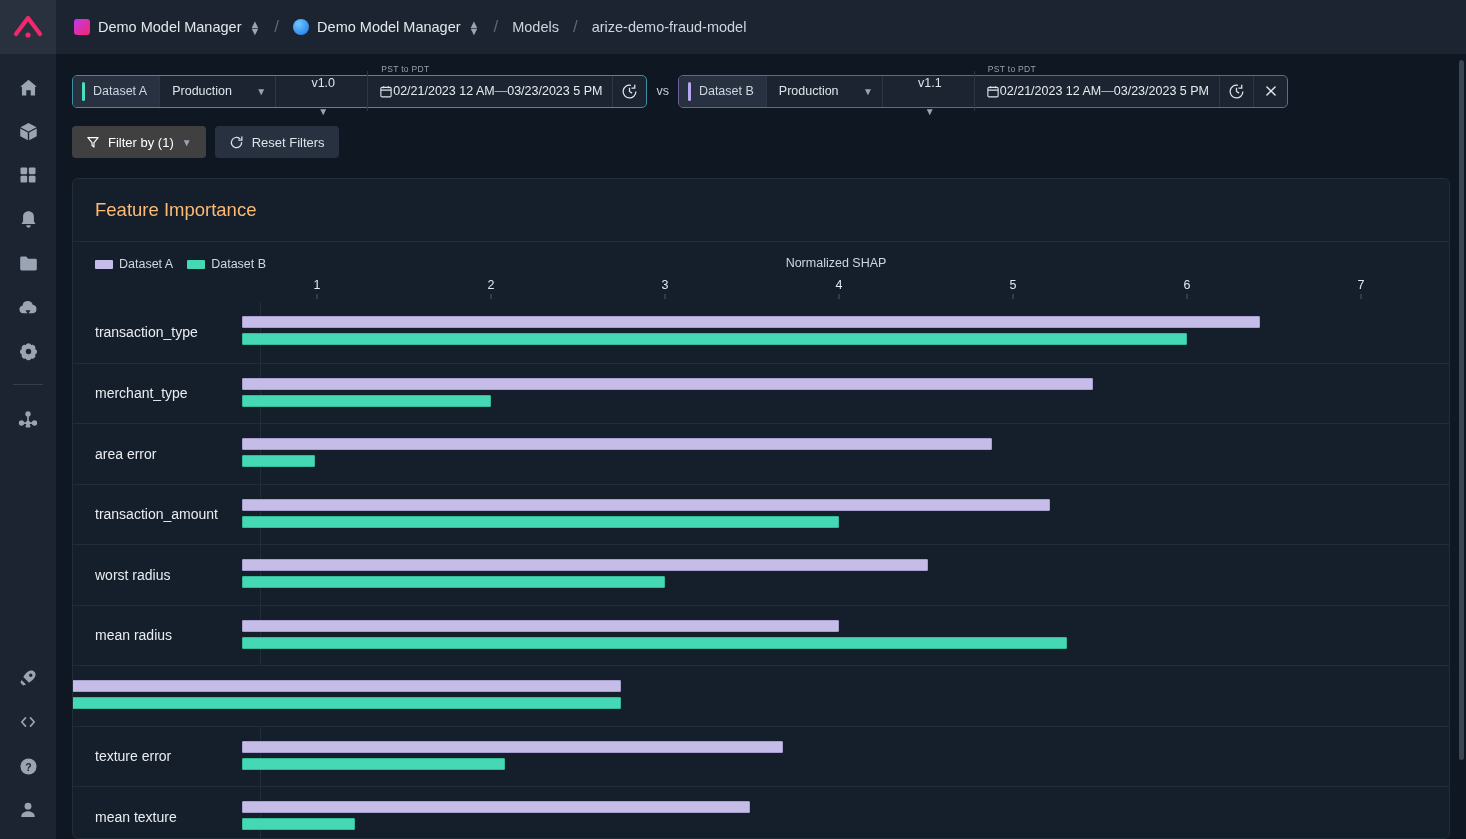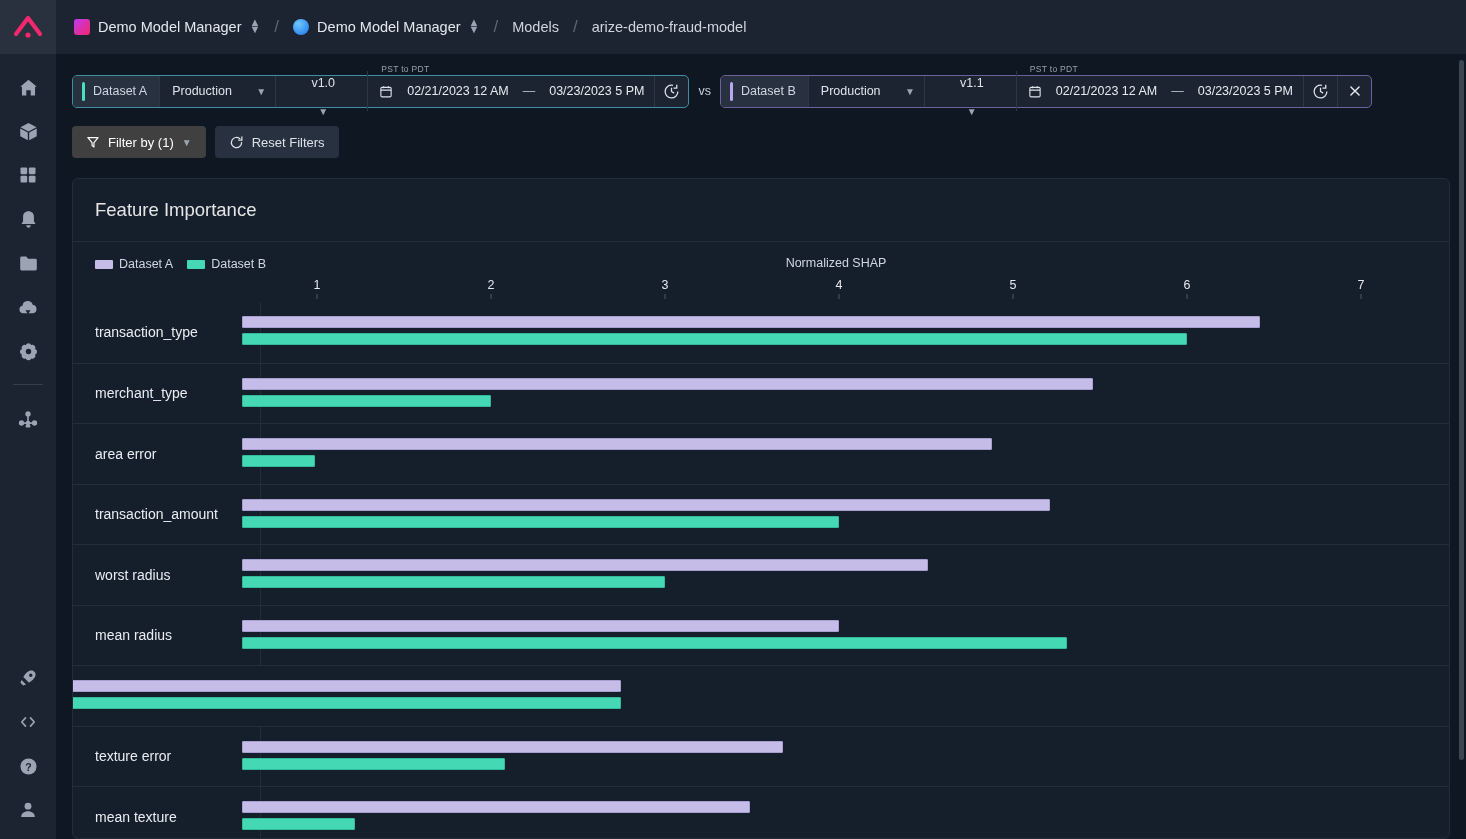--- a/index.html
+++ b/index.html
@@ -39,21 +39,21 @@
   .main { flex: 1 1 auto; height: 839px; display: flex; flex-direction: column; min-width: 0; }
 
   
   .topbar {
     height: 54px; flex: 0 0 54px;
     background: #1b2430;
     display: flex; align-items: center;
     padding-left: 18px;
     gap: 8px;
   }
-  .crumb { display: flex; align-items: flex-start; gap: 8px; }
+  .crumb { display: flex; align-items: flex-end; gap: 8px; }
   .crumb-chip {
     width: 16px; height: 16px; border-radius: 3px;
     background: linear-gradient(135deg,#c03af0,#f2276d);
     flex: 0 0 16px;
   }
   .crumb-dot {
     width: 16px; height: 16px; border-radius: 50%;
     background: radial-gradient(circle at 35% 30%, #6fc8ff, #1b73e8);
     flex: 0 0 16px;
   }
@@ -95,21 +95,21 @@
     color: #dfe4eb; font-size: 12.5px;
     border-left: 1px solid #2c3745;
     gap: 16px; cursor: pointer; white-space: nowrap;
   }
   .ds-sel.env { min-width: 116px; }
   .ds-sel.ver { min-width: 92px; flex-direction: column; }
   .chev { color: #9aa4b2; font-size: 10px; }
 
   .ds-date {
     position: relative;
-    display: flex; align-items: center; gap: 14px;
+    display: flex; align-items: center; gap: 0;
     height: 40px; padding: 0 10px 0 11px;
     border-left: 1px solid #2c3745;
     color: #e7ebf0; font-size: 12.5px; white-space: nowrap;
     cursor: pointer;
   }
   .tz-label {
     position: absolute; top: -7px; left: 9px;
     font-size: 8.5px; letter-spacing: .3px;
     color: #97a1af; background: #0f1822; padding: 0 4px;
   }
@@ -139,21 +139,21 @@
     height: 100%;
     overflow: hidden;
     display: flex; flex-direction: column;
   }
   .card-head {
     height: 63px; flex: 0 0 63px;
     display: flex; align-items: center;
     padding: 0 22px;
     border-bottom: 1px solid #222d3a;
   }
-  .card-title { color: #e5e5e5; font-size: 18.5px; }
+  .card-title { color: #fdba74; font-size: 18.5px; }
 
   
   .chart { position: relative; flex: 1 1 auto; }
   .legend {
     position: absolute; left: 22px; top: 15px;
     display: flex; align-items: center; gap: 14px;
     z-index: 4;
   }
   .legend-item { display: flex; align-items: center; gap: 6px; }
   .legend-swatch { width: 18px; height: 9px; border-radius: 1px; }

